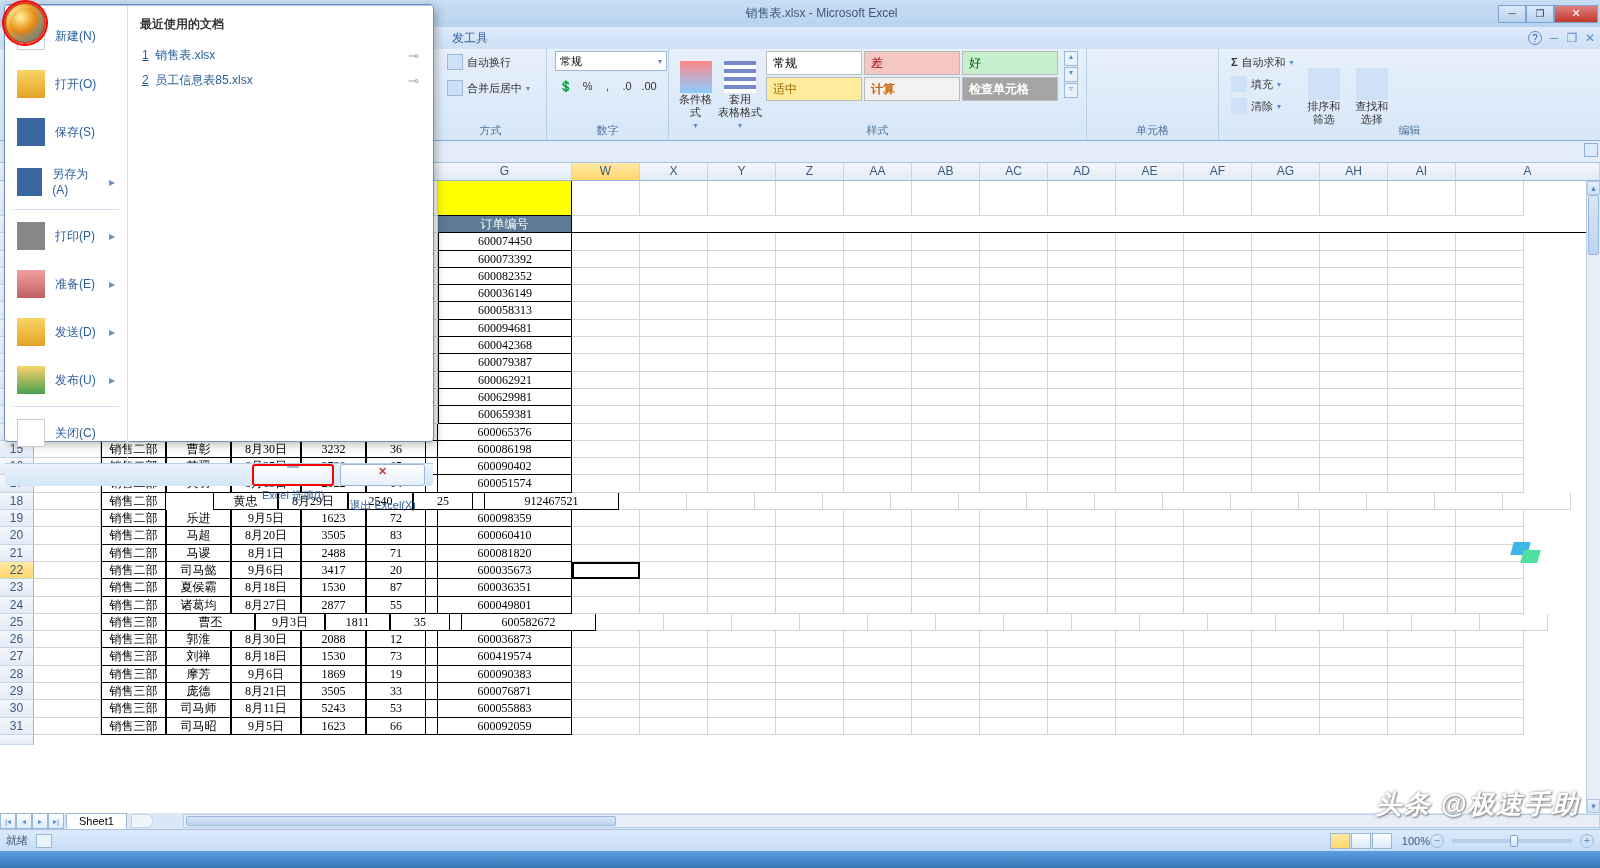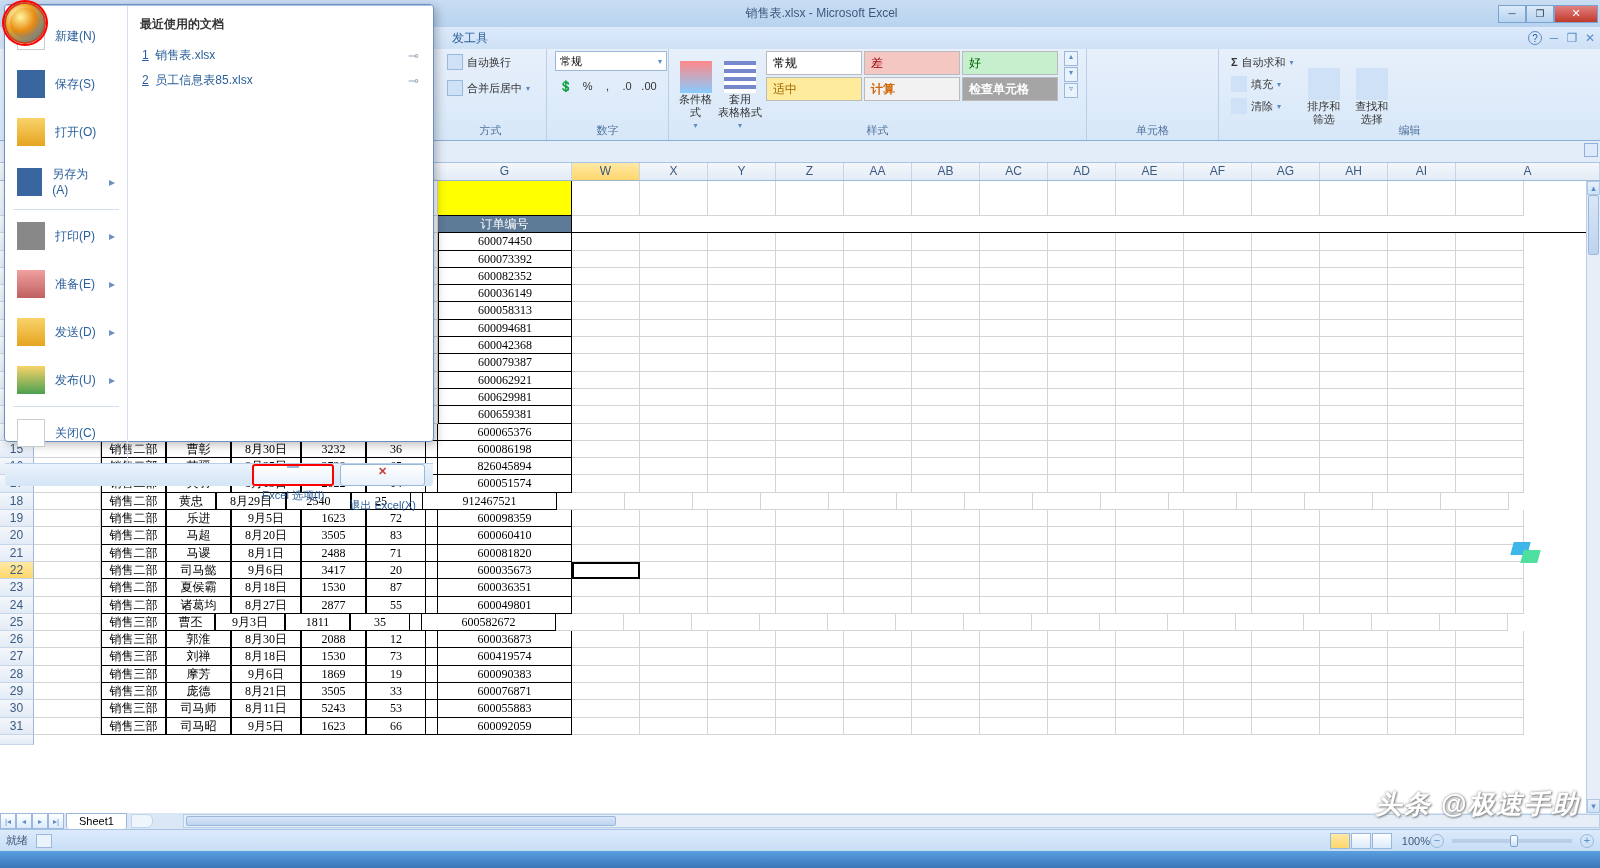--- a/index.html
+++ b/index.html
@@ -561,21 +561,21 @@
     </div>
     <div class="grid-row">
       <div class="rowhead">16</div>
       <div class="cell" style="width: 67px; border-left: none;"></div>
       <div class="cell" style="width: 65px; border-top: none; border-right: 1px solid rgb(0, 0, 0); border-bottom: 1px solid rgb(0, 0, 0); border-left: 1px solid rgb(0, 0, 0); border-image: initial;">销售二部</div>
       <div class="cell" style="width: 65px; border-top: none; border-right: 1px solid rgb(0, 0, 0); border-bottom: 1px solid rgb(0, 0, 0); border-left: 1px solid rgb(0, 0, 0); border-image: initial;">范疆</div>
       <div class="cell" style="width: 70px; border-top: none; border-right: 1px solid rgb(0, 0, 0); border-bottom: 1px solid rgb(0, 0, 0); border-left: 1px solid rgb(0, 0, 0); border-image: initial;">8月25日</div>
       <div class="cell" style="width: 65px; border-top: none; border-right: 1px solid rgb(0, 0, 0); border-bottom: 1px solid rgb(0, 0, 0); border-left: 1px solid rgb(0, 0, 0); border-image: initial;">2728</div>
       <div class="cell" style="width: 60px; border-top: none; border-right: 1px solid rgb(0, 0, 0); border-bottom: 1px solid rgb(0, 0, 0); border-left: 1px solid rgb(0, 0, 0); border-image: initial;">65</div>
       <div class="cell" style="width: 12px; border-right: 1px solid rgb(0, 0, 0); border-bottom: 1px solid rgb(0, 0, 0);"></div>
-      <div class="cell" style="width: 134px; border-right: 1px solid rgb(0, 0, 0); border-bottom: 1px solid rgb(0, 0, 0);">826045894</div>
+      <div class="cell" style="width: 134px; border-right: 1px solid rgb(0, 0, 0); border-bottom: 1px solid rgb(0, 0, 0);">600090402</div>
       <div class="cell " style="width: 68px;"></div>
       <div class="cell " style="width: 68px;"></div>
       <div class="cell " style="width: 68px;"></div>
       <div class="cell " style="width: 68px;"></div>
       <div class="cell " style="width: 68px;"></div>
       <div class="cell " style="width: 68px;"></div>
       <div class="cell " style="width: 68px;"></div>
       <div class="cell " style="width: 68px;"></div>
       <div class="cell " style="width: 68px;"></div>
       <div class="cell " style="width: 68px;"></div>
@@ -606,21 +606,21 @@
       <div class="cell " style="width: 68px;"></div>
       <div class="cell " style="width: 68px;"></div>
       <div class="cell " style="width: 68px;"></div>
       <div class="cell " style="width: 68px;"></div>
       <div class="cell " style="width: 68px;"></div>
     </div>
     <div class="grid-row">
       <div class="rowhead">18</div>
       <div class="cell" style="width: 67px; border-left: none;"></div>
       <div class="cell" style="width: 65px; border-top: none; border-right: 1px solid rgb(0, 0, 0); border-bottom: 1px solid rgb(0, 0, 0); border-left: 1px solid rgb(0, 0, 0); border-image: initial;">销售二部</div>
-      <div class="cell" style="width: 50px; border-top: none; border-right: 1px solid rgb(0, 0, 0); border-bottom: 1px solid rgb(0, 0, 0); border-left: 1px solid rgb(0, 0, 0); border-image: initial;">黄忠</div>
+      <div class="cell" style="width: 65px; border-top: none; border-right: 1px solid rgb(0, 0, 0); border-bottom: 1px solid rgb(0, 0, 0); border-left: 1px solid rgb(0, 0, 0); border-image: initial; margin-left: 47px;">黄忠</div>
       <div class="cell" style="width: 70px; border-top: none; border-right: 1px solid rgb(0, 0, 0); border-bottom: 1px solid rgb(0, 0, 0); border-left: 1px solid rgb(0, 0, 0); border-image: initial;">8月29日</div>
       <div class="cell" style="width: 65px; border-top: none; border-right: 1px solid rgb(0, 0, 0); border-bottom: 1px solid rgb(0, 0, 0); border-left: 1px solid rgb(0, 0, 0); border-image: initial;">2540</div>
       <div class="cell" style="width: 60px; border-top: none; border-right: 1px solid rgb(0, 0, 0); border-bottom: 1px solid rgb(0, 0, 0); border-left: 1px solid rgb(0, 0, 0); border-image: initial;">25</div>
       <div class="cell" style="width: 12px; border-right: 1px solid rgb(0, 0, 0); border-bottom: 1px solid rgb(0, 0, 0);"></div>
       <div class="cell" style="width: 134px; border-right: 1px solid rgb(0, 0, 0); border-bottom: 1px solid rgb(0, 0, 0);">912467521</div>
       <div class="cell " style="width: 68px;"></div>
       <div class="cell " style="width: 68px;"></div>
       <div class="cell " style="width: 68px;"></div>
       <div class="cell " style="width: 68px;"></div>
       <div class="cell " style="width: 68px;"></div>
@@ -781,21 +781,21 @@
       <div class="cell " style="width: 68px;"></div>
       <div class="cell " style="width: 68px;"></div>
       <div class="cell " style="width: 68px;"></div>
       <div class="cell " style="width: 68px;"></div>
       <div class="cell " style="width: 68px;"></div>
     </div>
     <div class="grid-row">
       <div class="rowhead">25</div>
       <div class="cell" style="width: 67px; border-left: none;"></div>
       <div class="cell" style="width: 65px; border-top: none; border-right: 1px solid rgb(0, 0, 0); border-bottom: 1px solid rgb(0, 0, 0); border-left: 1px solid rgb(0, 0, 0); border-image: initial;">销售三部</div>
-      <div class="cell" style="width: 49px; border-top: none; border-right: 1px solid rgb(0, 0, 0); border-bottom: 1px solid rgb(0, 0, 0); border-left: 1px solid rgb(0, 0, 0); border-image: initial; font-family: Liberation Serif, serif;">曹丕</div>
+      <div class="cell" style="width: 89px; border-top: none; border-right: 1px solid rgb(0, 0, 0); border-bottom: 1px solid rgb(0, 0, 0); border-left: 1px solid rgb(0, 0, 0); border-image: initial; font-family: Liberation Serif, serif;">曹丕</div>
       <div class="cell" style="width: 70px; border-top: none; border-right: 1px solid rgb(0, 0, 0); border-bottom: 1px solid rgb(0, 0, 0); border-left: 1px solid rgb(0, 0, 0); border-image: initial;">9月3日</div>
       <div class="cell" style="width: 65px; border-top: none; border-right: 1px solid rgb(0, 0, 0); border-bottom: 1px solid rgb(0, 0, 0); border-left: 1px solid rgb(0, 0, 0); border-image: initial;">1811</div>
       <div class="cell" style="width: 60px; border-top: none; border-right: 1px solid rgb(0, 0, 0); border-bottom: 1px solid rgb(0, 0, 0); border-left: 1px solid rgb(0, 0, 0); border-image: initial;">35</div>
       <div class="cell" style="width: 12px; border-right: 1px solid rgb(0, 0, 0); border-bottom: 1px solid rgb(0, 0, 0);"></div>
       <div class="cell" style="width: 134px; border-right: 1px solid rgb(0, 0, 0); border-bottom: 1px solid rgb(0, 0, 0);">600582672</div>
       <div class="cell " style="width: 68px;"></div>
       <div class="cell " style="width: 68px;"></div>
       <div class="cell " style="width: 68px;"></div>
       <div class="cell " style="width: 68px;"></div>
       <div class="cell " style="width: 68px;"></div>
@@ -1005,26 +1005,26 @@
 
 <div class="office-menu">
   <div class="om-top"></div>
   <div class="om-body">
     <div class="om-left">
       <div class="om-item">
           <div class="ic" style="background:#fff;border:1px solid #ccc;"></div>
           <span>新建(N)</span>
         </div>
       <div class="om-item">
+          <div class="ic" style="background:linear-gradient(#f9d36a,#e5a420);"></div>
+          <span>打开(O)</span>
+        </div>
+      <div class="om-item">
           <div class="ic" style="background:#3a66a0;"></div>
           <span>保存(S)</span>
-        </div>
-      <div class="om-item">
-          <div class="ic" style="background:linear-gradient(#f9d36a,#e5a420);"></div>
-          <span>打开(O)</span>
         </div>
       <div class="om-item">
           <div class="ic" style="background:#3a66a0;"></div>
           <span>另存为(A)</span>
           <span class="arr">▸</span>
         </div>
       <div class="om-sep"></div>
       <div class="om-item">
           <div class="ic" style="background:#888;"></div>
           <span>打印(P)</span>

